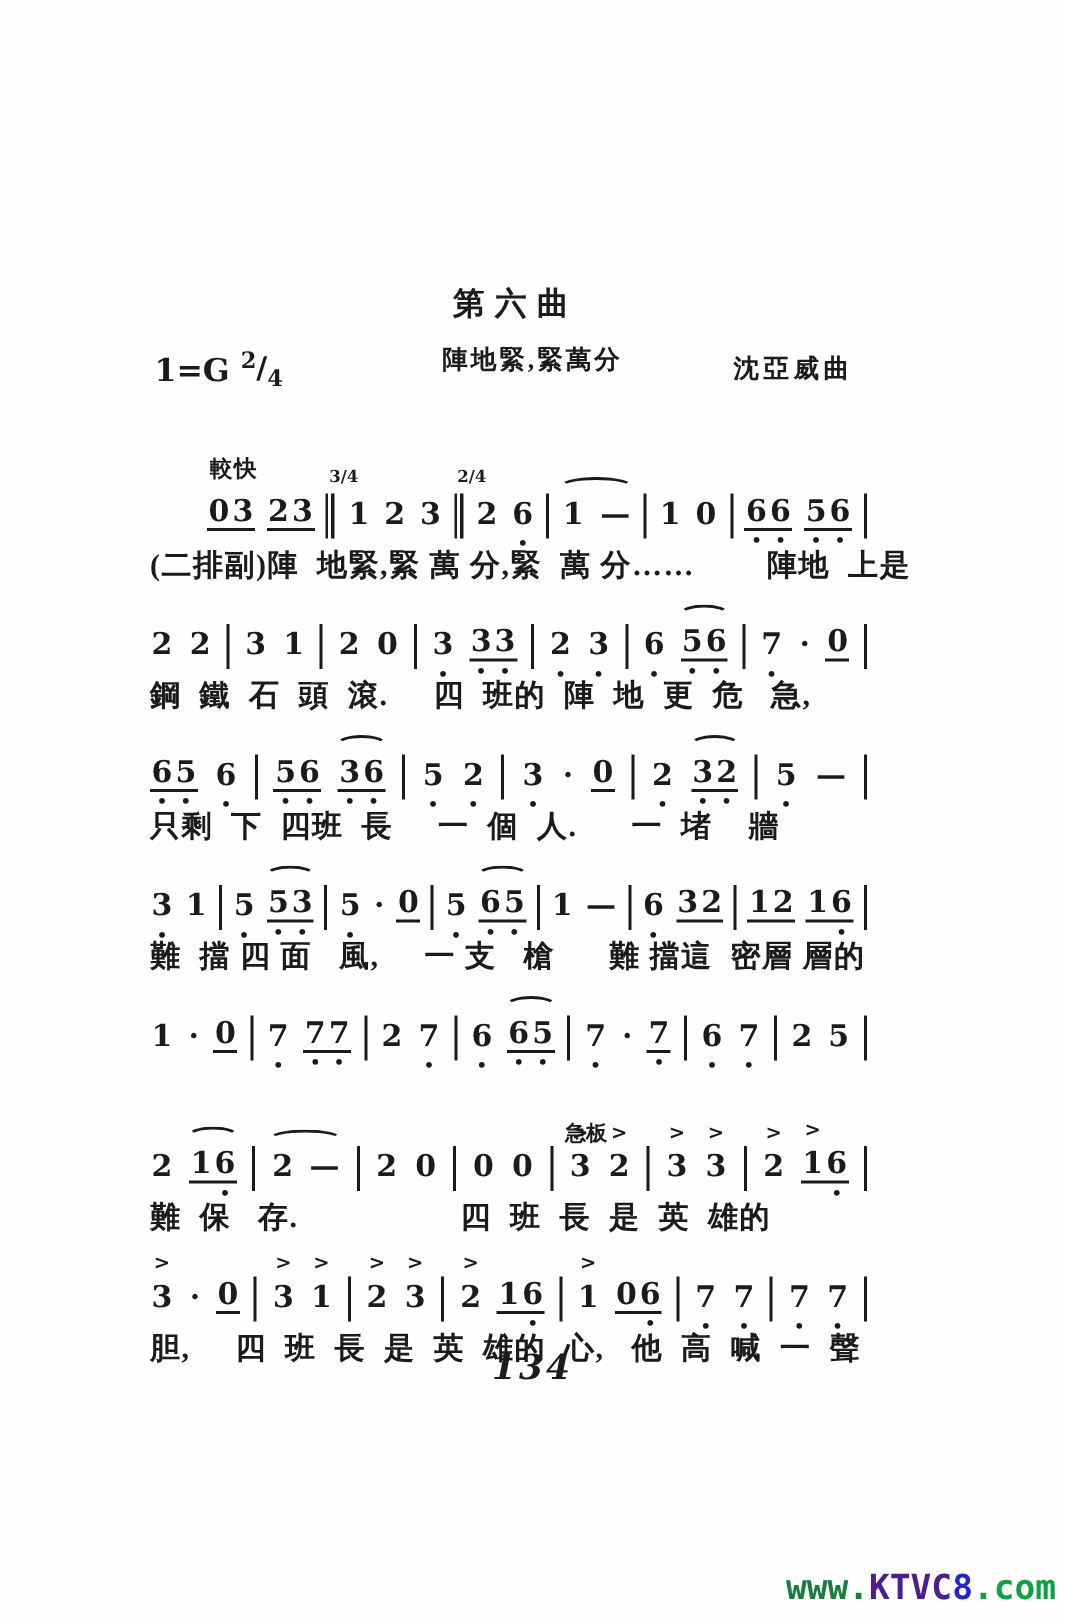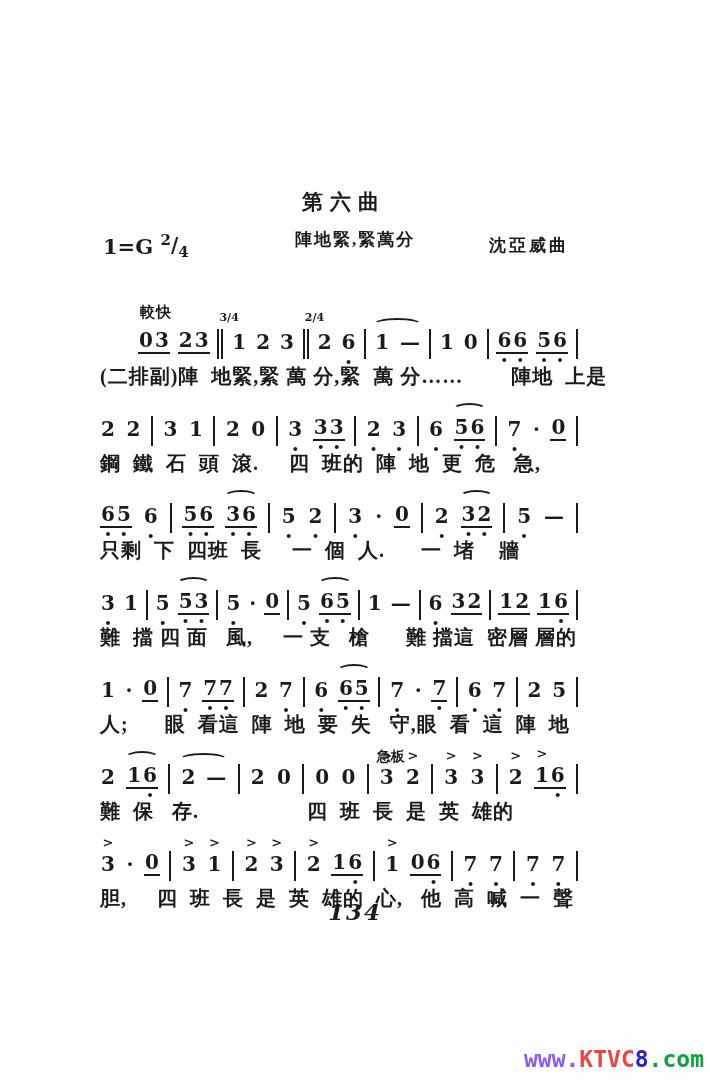--- a/index.html
+++ b/index.html
@@ -192,21 +192,20 @@
           <span class="cell"><span class="chars"><span class="ch">·</span></span></span>
           <span class="cell"><span class="chars u"><span class="ch">7<span class="lodot">•</span></span></span></span>
           <span class="bar"></span>
           <span class="cell"><span class="chars"><span class="ch">6<span class="lodot">•</span></span></span></span>
           <span class="cell"><span class="chars"><span class="ch">7<span class="lodot">•</span></span></span></span>
           <span class="bar"></span>
           <span class="cell"><span class="chars"><span class="ch">2</span></span></span>
           <span class="cell"><span class="chars"><span class="ch">5</span></span></span>
           <span class="bar"></span>
         </div>
-        <div class="lyrics">人;      眼  看這  陣  地  要  失   守,眼  看  這  陣  地</div>
       </div>
       <div class="system">
         <div class="notes">
           <span class="cell"><span class="chars"><span class="ch">2</span></span></span>
           <span class="cell"><span class="tie"></span><span class="chars u"><span class="ch">1</span><span class="ch">6<span class="lodot">•</span></span></span></span>
           <span class="bar"></span>
           <span class="cell"><span class="tie"></span><span class="chars"><span class="ch">2</span><span class="ch">&nbsp;</span><span class="ch">—</span></span></span>
           <span class="bar"></span>
           <span class="cell"><span class="chars"><span class="ch">2</span></span></span>
           <span class="cell"><span class="chars"><span class="ch">0</span></span></span>
@@ -250,15 +249,15 @@
           <span class="cell"><span class="chars"><span class="ch">7<span class="lodot">•</span></span></span></span>
           <span class="cell"><span class="chars"><span class="ch">7<span class="lodot">•</span></span></span></span>
           <span class="bar"></span>
         </div>
         <div class="lyrics">胆,     四  班  長  是  英  雄的  心,   他  高  喊  一  聲</div>
       </div>
     </div>
 
   <div id="page-number">134</div>
 
-  <div id="watermark"><span style="color: #8b5cf6;">www.</span><span style="color: #ef4444;">KTVC</span><span style="color: rgb(34, 34, 221);">8</span><span style="color: rgb(10, 163, 63);">.com</span></div>
+  <div id="watermark"><span style="color: #15803d;">www.</span><span style="color: #4c1d95;">KTVC</span><span style="color: rgb(34, 34, 221);">8</span><span style="color: rgb(10, 163, 63);">.com</span></div>
 
 </div>
 
 </body></html>

